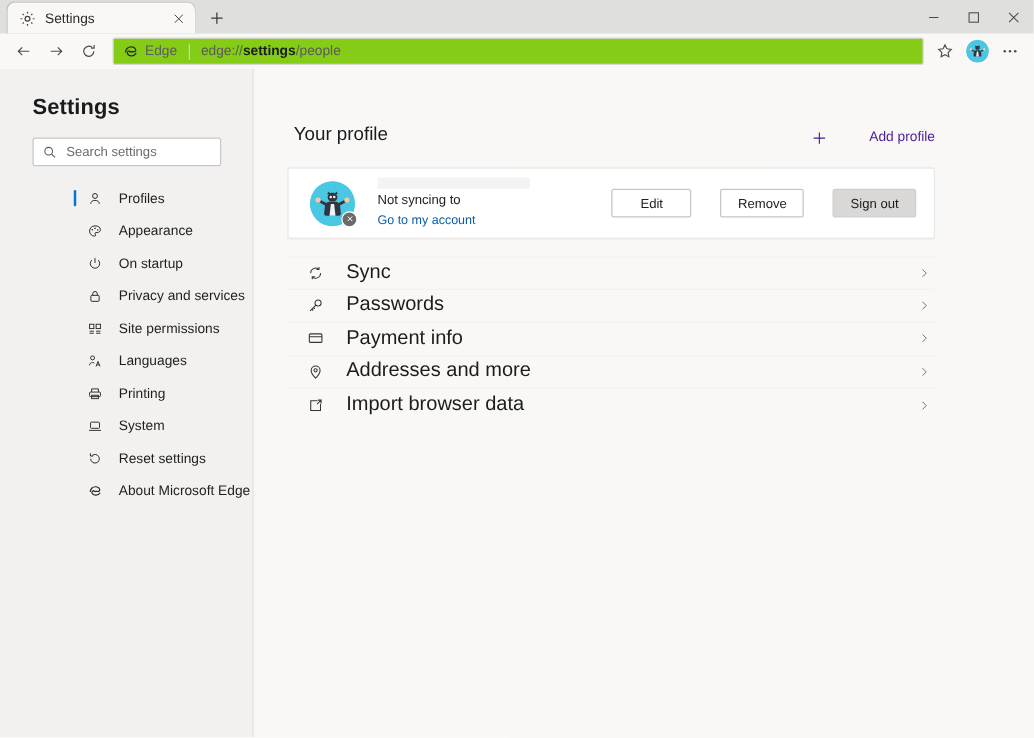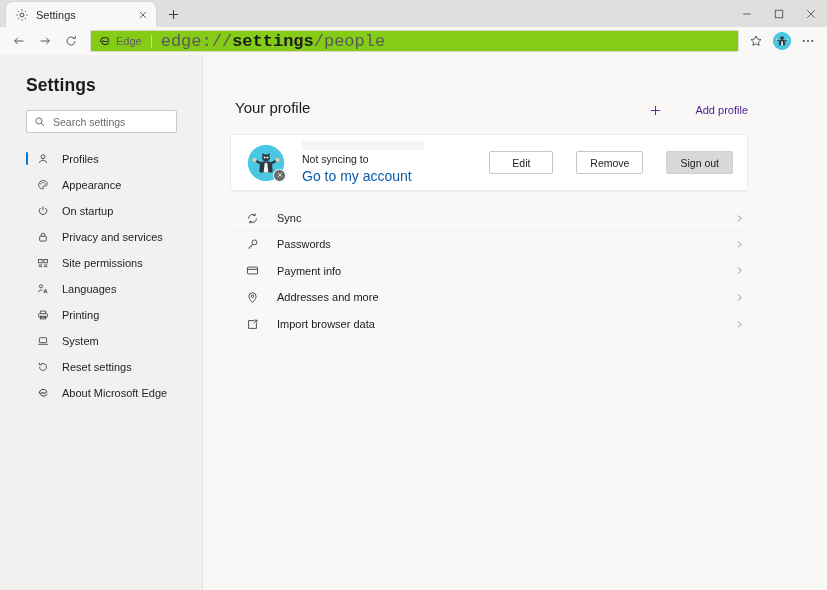--- a/index.html
+++ b/index.html
@@ -45,21 +45,21 @@
   .tb-btn { width: 26px; height: 24px; display: flex; align-items: center; justify-content: center;
             color: #4e4e4e; border-radius: 3px; flex: none; }
   .omnibox {
     flex: 1; height: 22px; margin: 0 4px 0 6px; background: #84cc16;
     border: 1px solid #d8d6d4; border-radius: 2px;
     display: flex; align-items: center; padding: 0 7px; text-align: center;
   }
   .edge-badge { display: flex; align-items: center; flex: none; color: #2d2d2d; }
   .edge-badge .lbl { font-size: 11px; color: #5d5d5d; margin-left: 5px; }
   .omni-div { width: 1px; height: 13px; background: #cfcdcb; margin: 0 9px; flex: none; }
-  .omni-url { font-size: 17px; color: #5a5a5a; white-space: nowrap; overflow: hidden; font-family: Liberation Mono, monospace; }
+  .omni-url { font-size: 11px; color: #5a5a5a; white-space: nowrap; overflow: hidden; }
   .omni-url b { color: #1c1c1c; font-weight: 700; }
   .tb-right { display: flex; align-items: center; flex: none; }
   .avatar-mini {
     width: 18px; height: 18px; border-radius: 50%; background: #4ac7e3;
     display: flex; align-items: center; justify-content: center; overflow: hidden;
   }
 
   
   .content { position: absolute; left: 0; top: 55px; width: 827px; height: 535px; background: #f9f8f7; }
   .sidebar {
@@ -72,21 +72,21 @@
     background: #ffffff; border: 1px solid #c9c7c5; border-radius: 2px;
     display: flex; align-items: center; padding: 0 7px;
   }
   .search-wrap .si { flex: none; color: #5a5a5a; display: flex; }
   .search-input {
     border: 0; outline: 0; background: transparent; flex: 1; margin-left: 7px;
     font-family: "Liberation Sans", sans-serif; font-size: 10.5px; color: #2b2b2b;
   }
   .search-input::placeholder { color: #6d6b69; }
 
-  .navlist { margin-top: 16px; }
+  .navlist { margin-top: 16px; padding-left: 33px; }
   .navitem {
     position: relative; display: flex; align-items: center; height: 19px;
     margin-bottom: 0; padding-left: 26px; color: #1f1f1f;
   }
   .navitem + .navitem { margin-top: 0px; }
   .navitem .sel {
     position: absolute; left: 26px; top: 3px; width: 2px; height: 13px;
     background: #0078d4; border-radius: 1px; display: none;
   }
   .navitem.active .sel { display: block; }
@@ -117,38 +117,38 @@
     overflow: hidden; display: block;
   }
   .avatar-badge {
     position: absolute; right: -2px; bottom: -1px; width: 13px; height: 13px;
     border-radius: 50%; background: #6b6b6b; border: 1.5px solid #fff;
     display: flex; align-items: center; justify-content: center; color: #fff;
   }
   .profile-text { margin-left: 18px; flex: 1; min-width: 0; }
   .redacted { width: 122px; height: 9px; background: #f5f4f3; border-radius: 1px; }
   .profile-sync { font-size: 10.5px; color: #232323; margin-top: 3px; }
-  .profile-link { font-size: 14px; color: #0a5ca8; margin-top: 3px; text-decoration: none; display: inline-block; }
+  .profile-link { font-size: 10px; color: #0a5ca8; margin-top: 3px; text-decoration: none; display: inline-block; }
   .btn-row { display: flex; align-items: center; flex: none; gap: 23px; }
   .btn {
     min-width: 64px; height: 23px; padding: 0 13px;
     font-family: "Liberation Sans", sans-serif; font-size: 10.5px; color: #1d1d1d;
     background: #ffffff; border: 1px solid #c8c6c4; border-radius: 2px;
     display: flex; align-items: center; justify-content: center; white-space: nowrap;
   }
   .btn.shaded { background: #d9d8d7; border-color: #d0cfce; }
 
   .rows { margin: 14px 79px 0 26px; }
   .row {
     display: flex; align-items: center; height: 26.5px;
     border-bottom: 1px solid #f3f2f1; padding: 0 4px 0 14px;
   }
   .row:first-child { border-top: 1px solid #f3f2f1; }
   .row .ri { width: 16px; height: 16px; flex: none; color: #343434; display: flex; align-items: center; justify-content: center; }
-  .row .rl { flex: 1; margin-left: 17px; font-size: 11px; color: #1c1c1c; }
+  .row .rl { flex: 1; margin-left: 17px; font-size: 16px; color: #1c1c1c; }
   .row .rc { flex: none; color: #6a6a6a; display: flex; }
 
   svg { display: block; }
 </style>
 </head>
 <body>
 
 <div class="window">
 
   <div class="titlebar">

